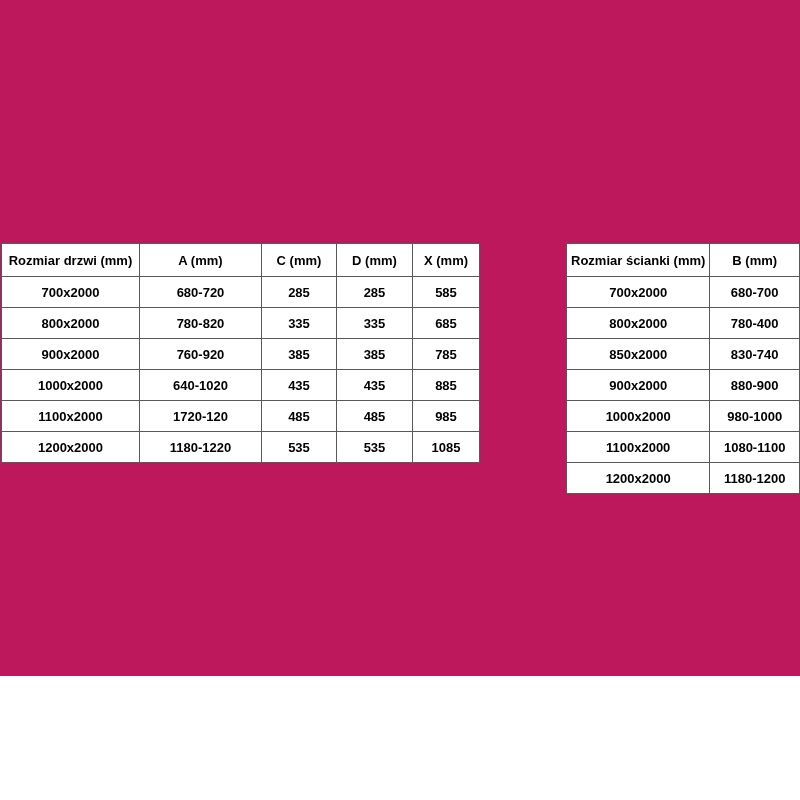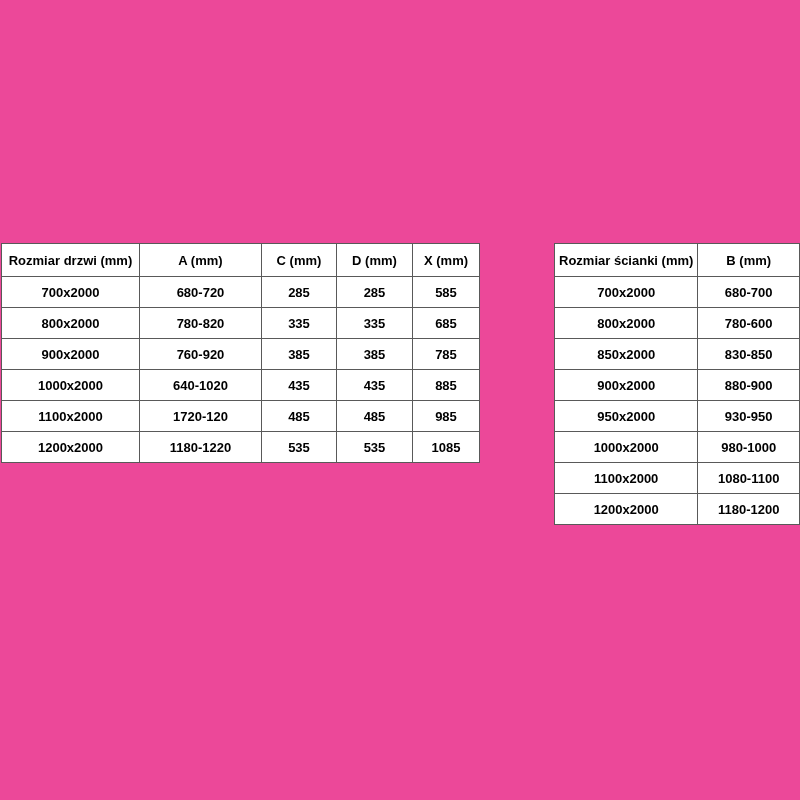--- a/index.html
+++ b/index.html
@@ -7,31 +7,31 @@
     padding: 0;
     background: #ffffff;
     width: 800px;
     height: 800px;
     font-family: "Liberation Sans", sans-serif;
     color: #000000;
   }
   .canvas {
     position: relative;
     width: 800px;
-    height: 800px;
-    background: #ec4899;
+    height: 676px;
+    background: #be185d;
     overflow: hidden;
   }
   .spec-table {
     position: absolute;
     border-collapse: collapse;
     table-layout: fixed;
   }
   #door-table { left: 1px; top: 243px; }
-  #wall-table { left: 554px; top: 243px; }
+  #wall-table { left: 566px; top: 243px; }
   .spec-table td, .spec-table th {
     border: 1px solid #595959;
     text-align: center;
     vertical-align: middle;
     font-size: 13px;
     padding: 0 4px;
     height: 30px;
     background: #ffffff;
     white-space: nowrap;
     overflow: hidden;
@@ -119,33 +119,29 @@
           <th>B (mm)</th>
         </tr>
       </thead>
       <tbody>
         <tr>
           <td>700x2000</td>
           <td>680-700</td>
         </tr>
         <tr>
           <td>800x2000</td>
-          <td>780-600</td>
+          <td>780-400</td>
         </tr>
         <tr>
           <td>850x2000</td>
-          <td>830-850</td>
+          <td>830-740</td>
         </tr>
         <tr>
           <td>900x2000</td>
           <td>880-900</td>
-        </tr>
-        <tr>
-          <td>950x2000</td>
-          <td>930-950</td>
         </tr>
         <tr>
           <td>1000x2000</td>
           <td>980-1000</td>
         </tr>
         <tr>
           <td>1100x2000</td>
           <td>1080-1100</td>
         </tr>
         <tr>

